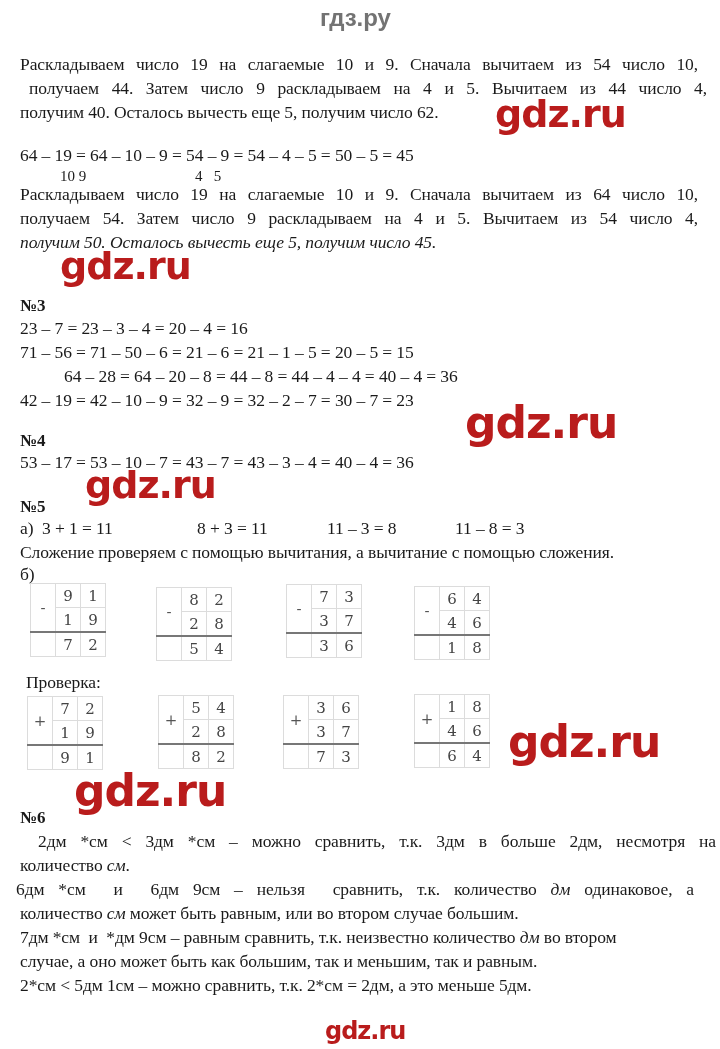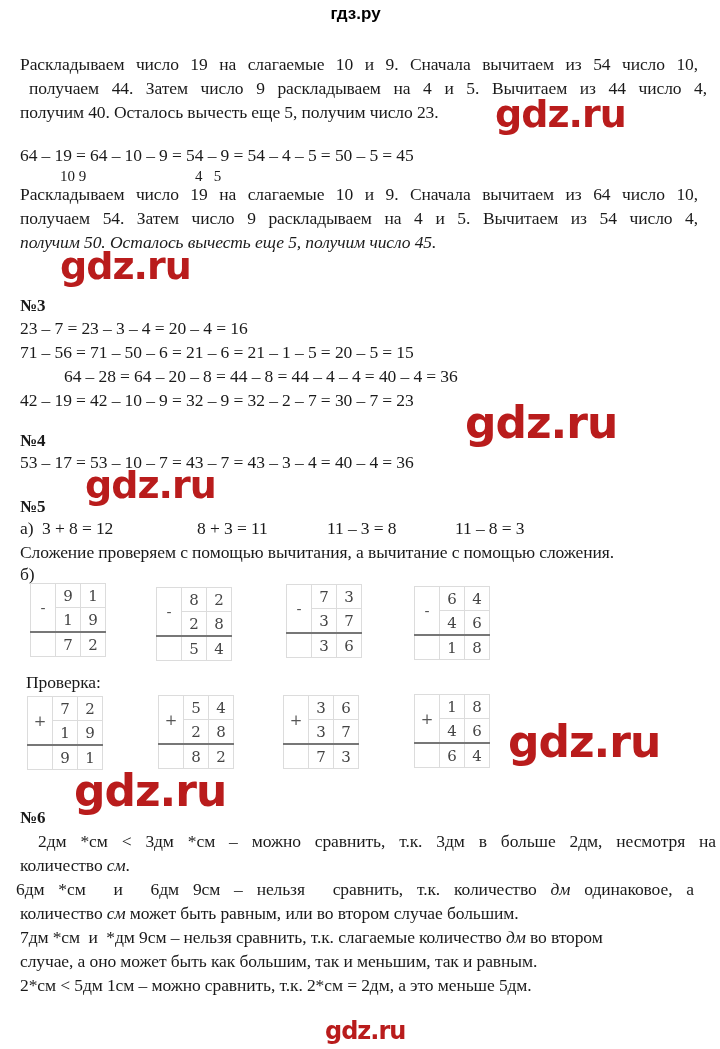--- a/index.html
+++ b/index.html
@@ -1,20 +1,20 @@
 <!DOCTYPE html>
 <html><head>
 <meta charset="utf-8">
 <style>
   html, body { margin: 0; padding: 0; background: #ffffff; }
   body { width: 720px; height: 1049px; position: relative; overflow: hidden;
          font-family: "Liberation Serif", serif; color: #1a1a1a; }
   .abs { position: absolute; }
   .site-title { left: 0; width: 711px; top: 4px; text-align: center;
-                font-family: "Liberation Sans", sans-serif; font-weight: bold; font-size: 17px; color: #000000; }
+                font-family: "Liberation Sans", sans-serif; font-weight: bold; font-size: 24px; color: #737373; }
   .line { font-size: 17.5px; line-height: 24px; white-space: nowrap; letter-spacing: -0.1px; }
   .just { text-align: justify; text-align-last: justify; width: 678px; }
   .hdr { font-weight: bold; font-size: 17px; }
   .sub { font-size: 15px; line-height: 12px; }
   .wm { font-family: "DejaVu Sans", sans-serif; font-weight: bold; color: #b91c1c; letter-spacing: -1px; }
   .wm-big { font-size: 44px; line-height: 50px; }
   .wm-mid { font-size: 38px; line-height: 44px; }
   .wm-small { font-size: 24px; }
   table.col { border-collapse: collapse; font-family: "DejaVu Serif", serif; font-size: 15px; color: #444; }
   table.col td { width: 24px; height: 23px; border: 1px solid #dcdcdc; text-align: center; vertical-align: middle; padding: 0; }
@@ -22,42 +22,42 @@
   table.col td.op { color: #555; }
   i { font-style: italic; }
 </style>
 </head>
 <body>
 
 <div class="abs site-title">гдз.ру</div>
 
 <div class="abs line just" style="left:20px; top:52px;">Раскладываем число 19 на слагаемые 10 и 9. Сначала вычитаем из 54 число 10,</div>
 <div class="abs line just" style="left:20px; top:76px;margin-left:9px;">получаем 44. Затем число 9 раскладываем на 4 и 5. Вычитаем из 44 число 4,</div>
-<div class="abs line" style="left:20px; top:100px;">получим 40. Осталось вычесть еще 5, получим число 23.</div>
+<div class="abs line" style="left:20px; top:100px;">получим 40. Осталось вычесть еще 5, получим число 62.</div>
 
 <div class="abs line" style="left:20px; top:143px;">64 – 19 = 64 – 10 – 9 = 54 – 9 = 54 – 4 – 5 = 50 – 5 = 45</div>
 <div class="abs sub" style="left:60px; top:170px;">10 9</div>
 <div class="abs sub" style="left:195px; top:170px; white-space:pre;">4   5</div>
 
 <div class="abs line just" style="left:20px; top:182px;">Раскладываем число 19 на слагаемые 10 и 9. Сначала вычитаем из 64 число 10,</div>
 <div class="abs line just" style="left:20px; top:206px;">получаем 54. Затем число 9 раскладываем на 4 и 5. Вычитаем из 54 число 4,</div>
 <div class="abs line" style="left:20px; top:230px;font-style:italic;">получим 50. Осталось вычесть еще 5, получим число 45.</div>
 
 <div class="abs line hdr" style="left:20px; top:294px;">№3</div>
 <div class="abs line" style="left:20px; top:316px;">23 – 7 = 23 – 3 – 4 = 20 – 4 = 16</div>
 <div class="abs line" style="left:20px; top:340px;">71 – 56 = 71 – 50 – 6 = 21 – 6 = 21 – 1 – 5 = 20 – 5 = 15</div>
 <div class="abs line" style="left:20px; top:364px;margin-left:44px;">64 – 28 = 64 – 20 – 8 = 44 – 8 = 44 – 4 – 4 = 40 – 4 = 36</div>
 <div class="abs line" style="left:20px; top:388px;">42 – 19 = 42 – 10 – 9 = 32 – 9 = 32 – 2 – 7 = 30 – 7 = 23</div>
 
 <div class="abs line hdr" style="left:20px; top:429px;">№4</div>
 <div class="abs line" style="left:20px; top:450px;">53 – 17 = 53 – 10 – 7 = 43 – 7 = 43 – 3 – 4 = 40 – 4 = 36</div>
 
 <div class="abs line hdr" style="left:20px; top:495px;">№5</div>
 <div class="abs line" style="left:20px; top:516px;">а)</div>
-<div class="abs line" style="left:42px; top:516px;">3 + 8 = 12</div>
+<div class="abs line" style="left:42px; top:516px;">3 + 1 = 11</div>
 <div class="abs line" style="left:197px; top:516px;">8 + 3 = 11</div>
 <div class="abs line" style="left:327px; top:516px;">11 – 3 = 8</div>
 <div class="abs line" style="left:455px; top:516px;">11 – 8 = 3</div>
 <div class="abs line" style="left:20px; top:540px;">Сложение проверяем с помощью вычитания, а вычитание с помощью сложения.</div>
 <div class="abs line" style="left:20px; top:562px;">б)</div>
 
 <table class="abs col" style="left:30px; top:583px;">
   <tbody>
       <tr>
         <td class="op" rowspan="2">-</td>
@@ -203,21 +203,21 @@
         <td>4</td>
       </tr>
 </tbody>
   </table>
 
 <div class="abs line hdr" style="left:20px; top:806px;">№6</div>
 <div class="abs line just" style="left:20px; top:829px;margin-left:18px;">2дм *см &lt; 3дм *см – можно сравнить, т.к. 3дм в больше 2дм, несмотря на</div>
 <div class="abs line" style="left:20px; top:853px;"><span>количество </span><i>см</i><span>.</span></div>
 <div class="abs line just" style="left:16px; top:877px; white-space:pre;"><span>6дм *см  и  6дм 9см – нельзя  сравнить, т.к. количество </span><i>дм</i><span> одинаковое, а</span></div>
 <div class="abs line" style="left:20px; top:901px;"><span>количество </span><i>см</i><span> может быть равным, или во втором случае большим.</span></div>
-<div class="abs line" style="left:20px; top:925px; white-space:pre;"><span>7дм *см  и  *дм 9см – нельзя сравнить, т.к. слагаемые количество </span><i>дм</i><span> во втором</span></div>
+<div class="abs line" style="left:20px; top:925px; white-space:pre;"><span>7дм *см  и  *дм 9см – равным сравнить, т.к. неизвестно количество </span><i>дм</i><span> во втором</span></div>
 <div class="abs line" style="left:20px; top:949px;">случае, а оно может быть как большим, так и меньшим, так и равным.</div>
 <div class="abs line" style="left:20px; top:973px;">2*см &lt; 5дм 1см – можно сравнить, т.к. 2*см = 2дм, а это меньше 5дм.</div>
 
 <div class="abs wm wm-mid" style="left:495px; top:92px;">gdz.ru</div>
 <div class="abs wm wm-mid" style="left:60px; top:244px;">gdz.ru</div>
 <div class="abs wm wm-big" style="left:465px; top:398px;">gdz.ru</div>
 <div class="abs wm wm-mid" style="left:85px; top:463px;">gdz.ru</div>
 <div class="abs wm wm-big" style="left:508px; top:717px;">gdz.ru</div>
 <div class="abs wm wm-big" style="left:74px; top:766px;">gdz.ru</div>
 <div class="abs wm wm-small" style="left:325px; top:1017px;">gdz.ru</div>

